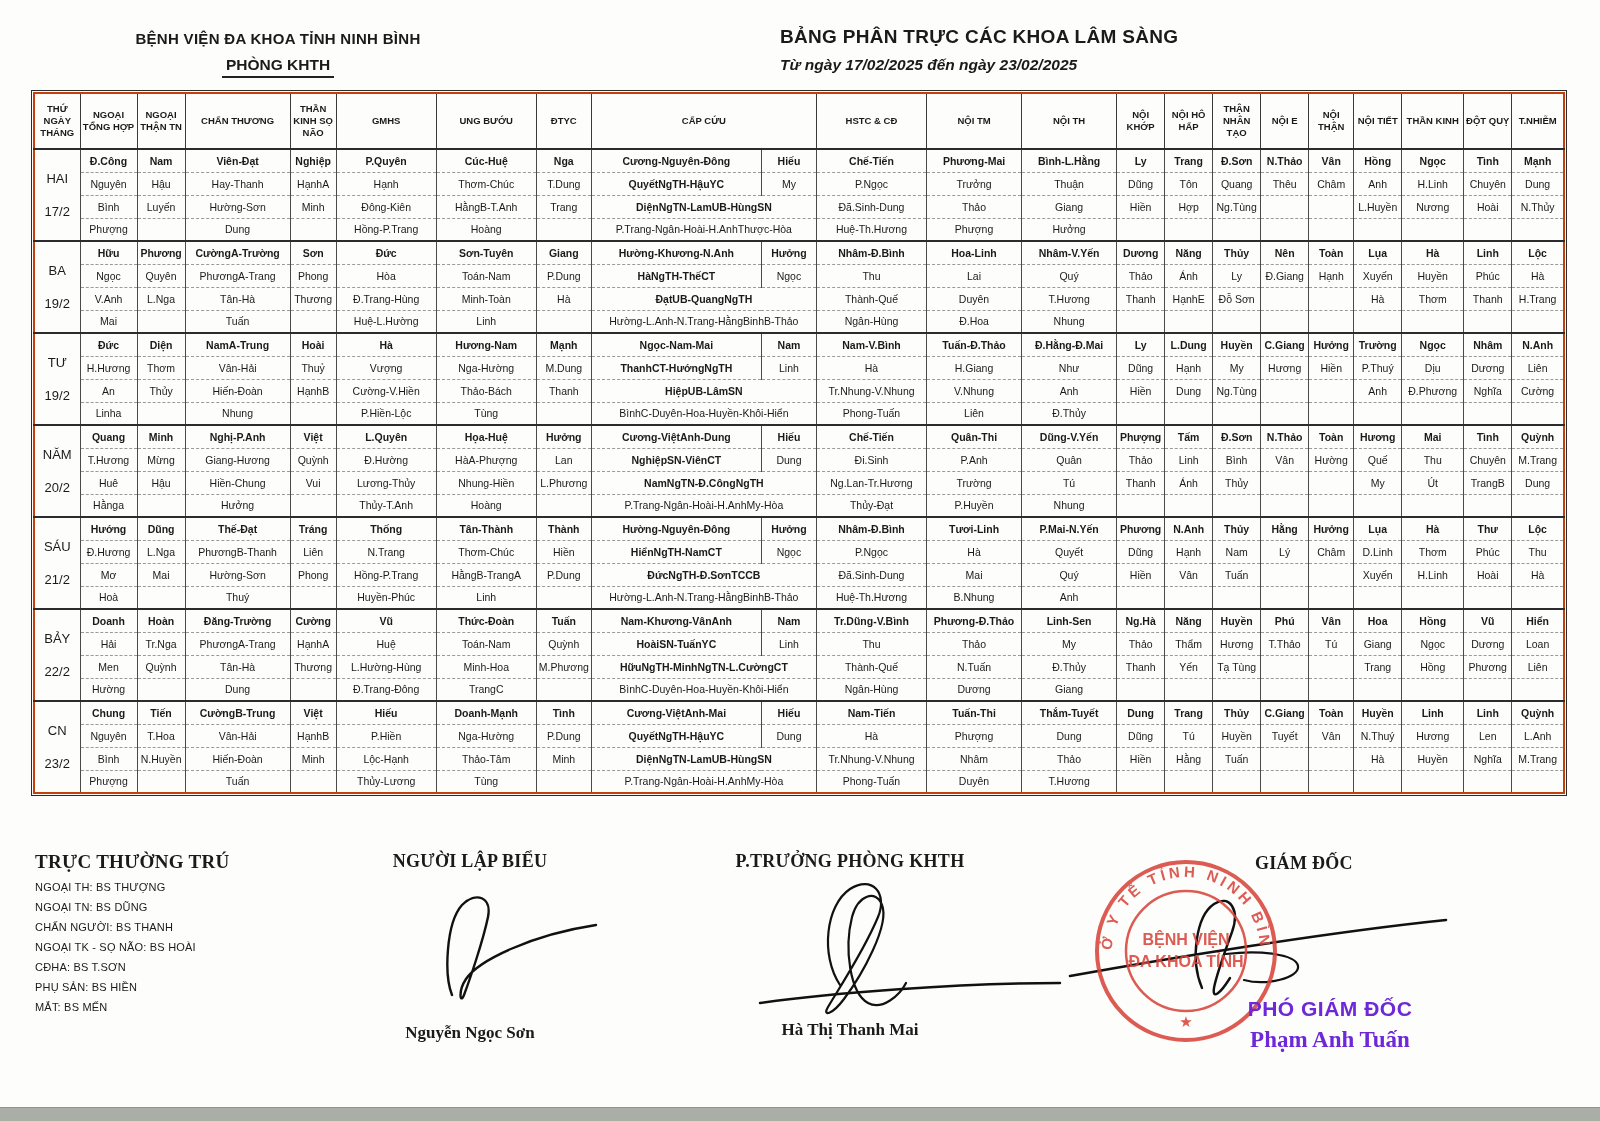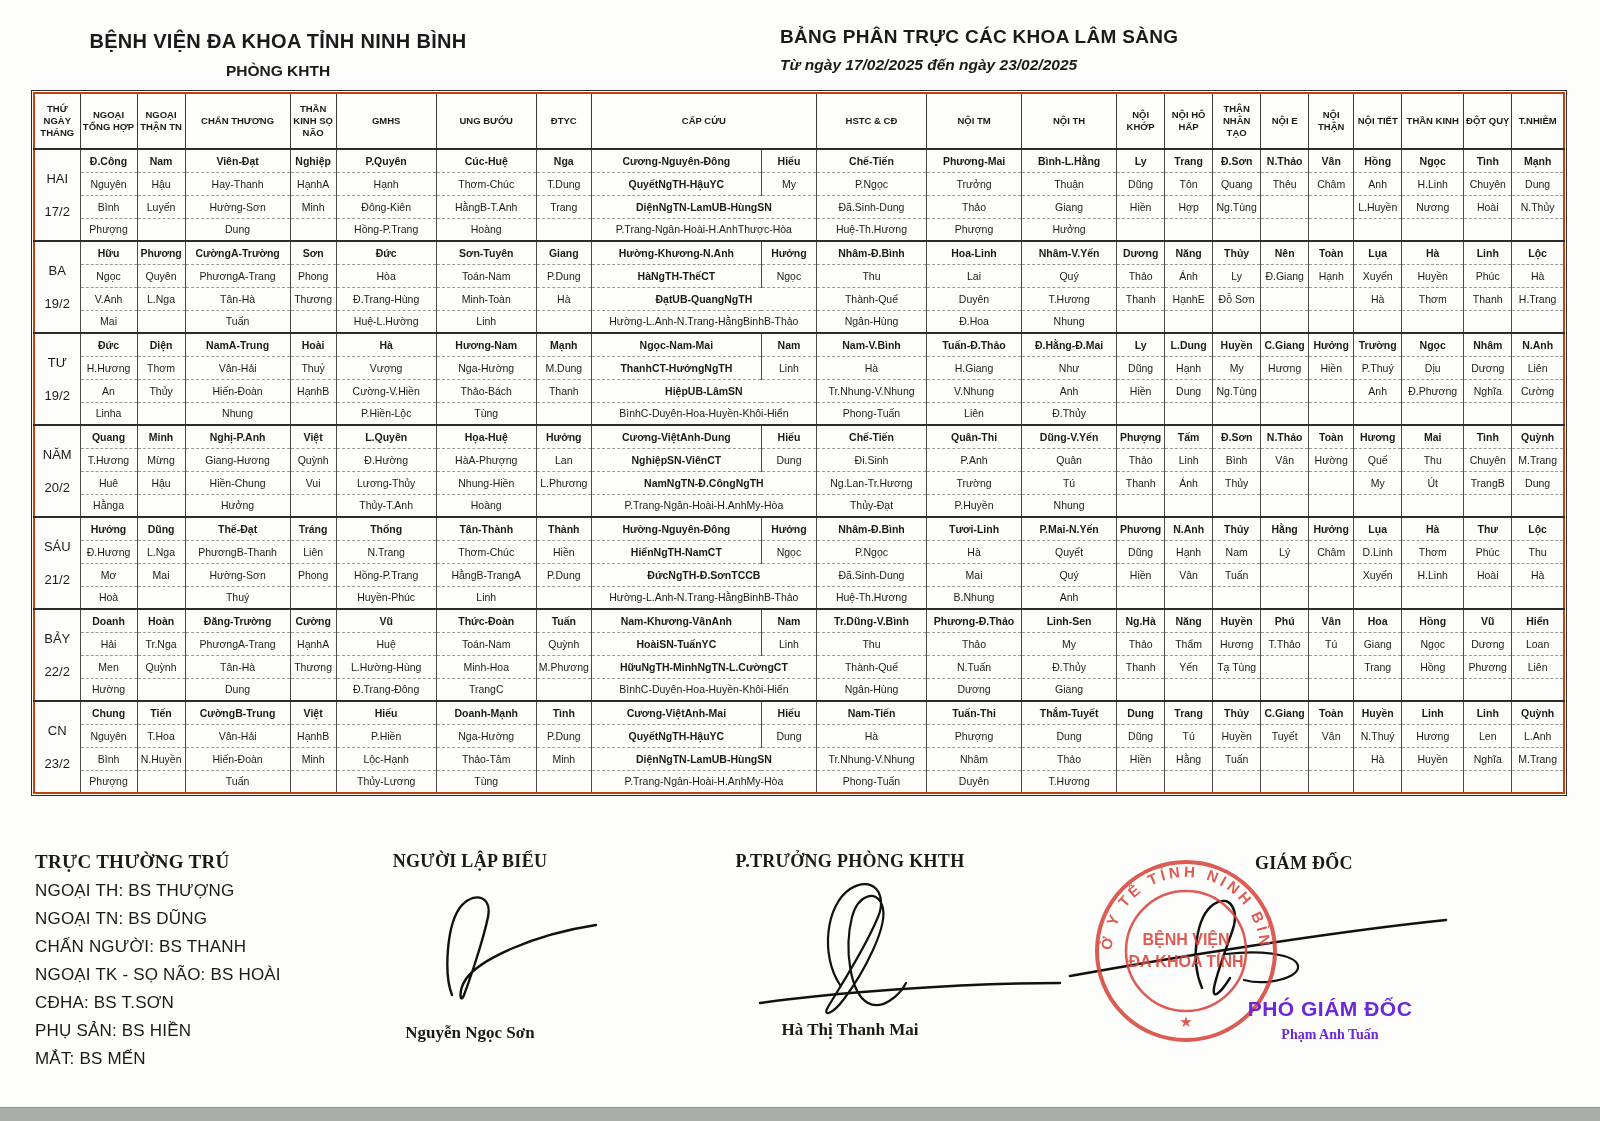--- a/index.html
+++ b/index.html
@@ -3,22 +3,22 @@
 <meta charset="utf-8">
 <style>
   * { box-sizing: border-box; }
   html,body { margin:0; padding:0; }
   body {
     width:1600px; height:1121px; position:relative; overflow:hidden;
     background:#fdfdfb; font-family:"Liberation Sans", sans-serif; color:#1a1a1a;
   }
   
   .hdr-left { position:absolute; left:88px; top:30px; width:380px; text-align:center; }
-  .hdr-left .org { font-size:20px; font-weight:bold; letter-spacing:.3px; }
-  .hdr-left .dept { font-size:15.5px; font-weight:bold; margin-top:9px; display:inline-block; border-bottom:2px solid #222; padding:0 4px 16px; }
+  .hdr-left .org { font-size:15px; font-weight:bold; letter-spacing:.3px; }
+  .hdr-left .dept { font-size:15.5px; font-weight:bold; margin-top:9px; display:inline-block; border-bottom:2px solid #222; padding:0 4px 2px; }
   .hdr-right { position:absolute; left:780px; top:26px; width:450px; text-align:left; }
   .hdr-right .title { font-size:19px; font-weight:bold; letter-spacing:.3px; }
   .hdr-right .subtitle { font-size:15.5px; font-weight:bold; font-style:italic; margin-top:8px; }
   
   #roster {
     position:absolute; left:33px; top:92px; width:1532px;
     border-collapse:collapse; table-layout:fixed;
     border:2px solid #c2410c; outline:1px solid #2c2c2c; outline-offset:1px;
   }
   #roster th {
@@ -34,31 +34,31 @@
   }
   #roster tr.block-start td { border-top:2px solid #2c2c2c; }
   #roster td.b { font-weight:bold; }
   #roster td.day-cell { font-size:13px; padding:0; }
   #roster td.day-cell .dname { margin-bottom:18px; }
   
   .bottom { position:absolute; left:0; top:845px; width:1600px; height:262px; }
   .serif-h { font-family:"Liberation Serif", serif; font-weight:bold; font-size:18px; letter-spacing:.3px; }
   .standby { position:absolute; left:35px; top:6px; width:310px; }
   .standby .serif-h { font-size:19px; }
-  .standby .line { font-size:17px; margin-top:8px; letter-spacing:.2px; }
+  .standby .line { font-size:11px; margin-top:8px; letter-spacing:.2px; }
   .maker { position:absolute; left:330px; top:6px; width:280px; text-align:center; }
   .dept-head { position:absolute; left:690px; top:6px; width:320px; text-align:center; }
   .sig-name { font-family:"Liberation Serif", serif; font-weight:bold; font-size:17px; }
   .maker-name { position:absolute; left:330px; top:178px; width:280px; text-align:center; }
   .dept-name  { position:absolute; left:690px; top:175px; width:320px; text-align:center; }
   .director-label { position:absolute; left:1255px; top:8px; }
   .stamp { position:absolute; left:1090px; top:10px; }
   .deputy { position:absolute; left:1190px; top:152px; width:280px; text-align:center; color:#6d28d9; }
   .deputy .t1 { font-size:21px; font-weight:bold; letter-spacing:.5px; }
-  .deputy .t2 { font-family:"Liberation Serif", serif; font-size:14px; font-weight:bold; margin-top:6px; }
+  .deputy .t2 { font-family:"Liberation Serif", serif; font-size:23px; font-weight:bold; margin-top:6px; }
   .sig { position:absolute; }
   .sig path { fill:none; stroke:#111; stroke-linecap:round; }
   .scan-bottom { position:absolute; left:0; bottom:0; width:1600px; height:14px; background:#a9aea7; border-top:1px solid #8d948c; }
 </style>
 </head>
 <body>
 
 <div class="hdr-left">
   <div class="org">BỆNH VIỆN ĐA KHOA TỈNH NINH BÌNH</div>
   <div class="dept">PHÒNG KHTH</div>

